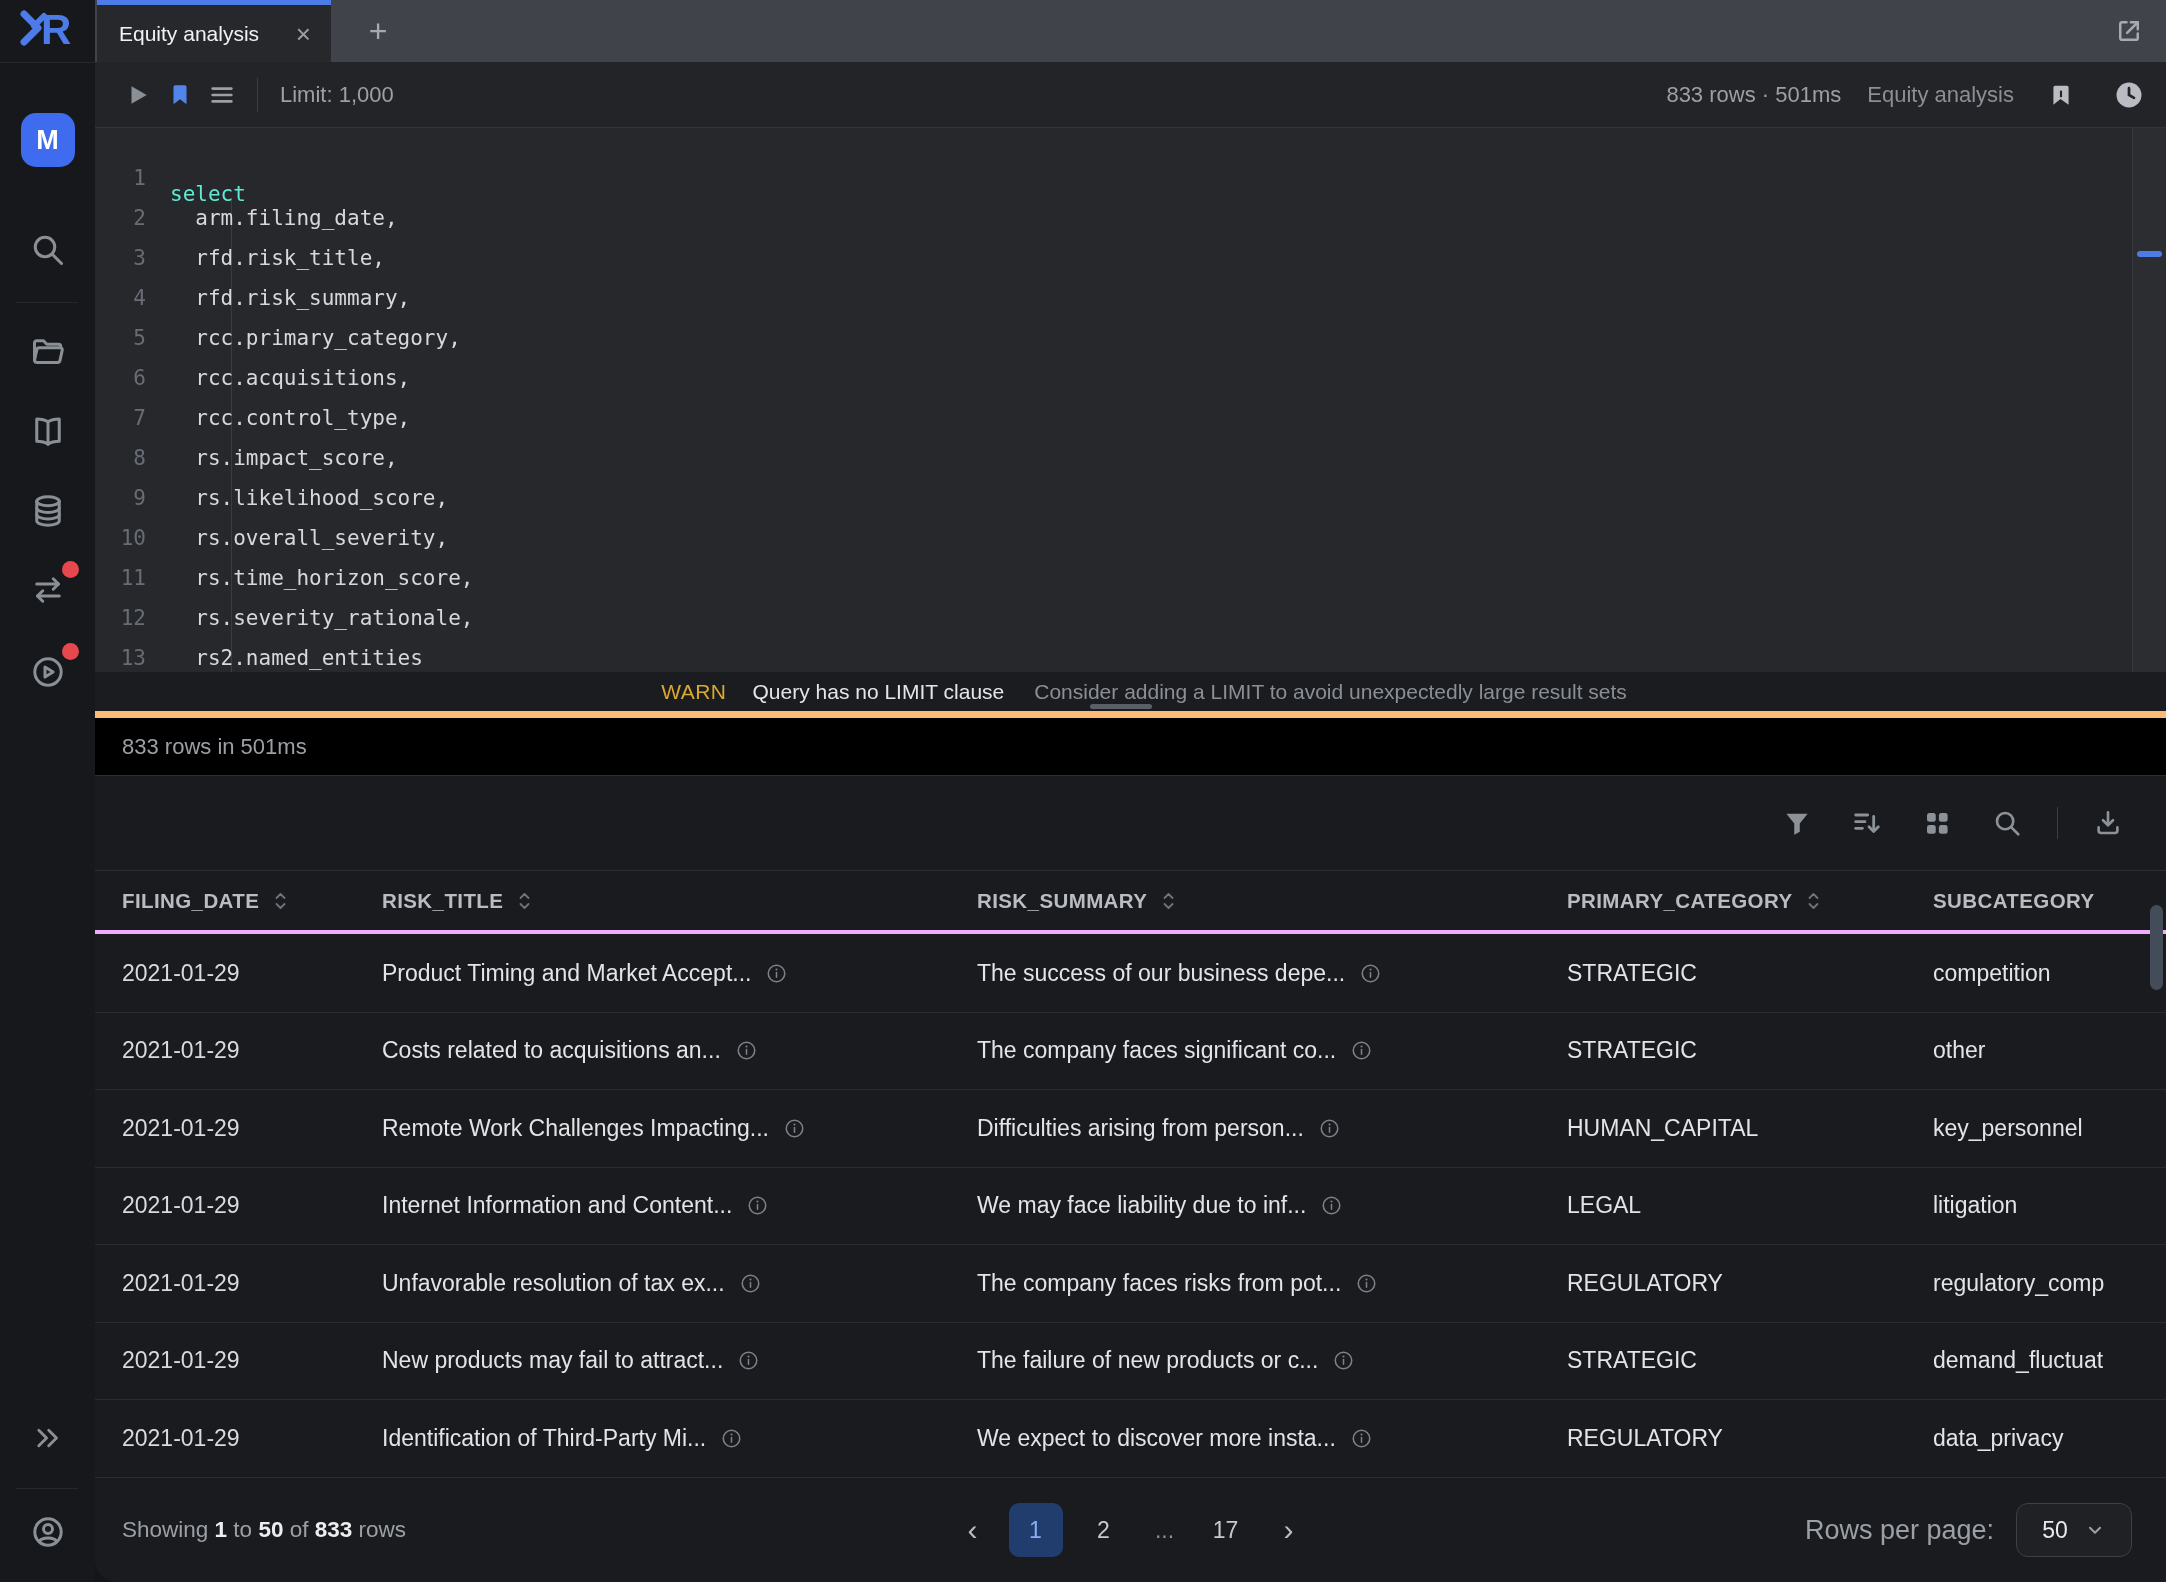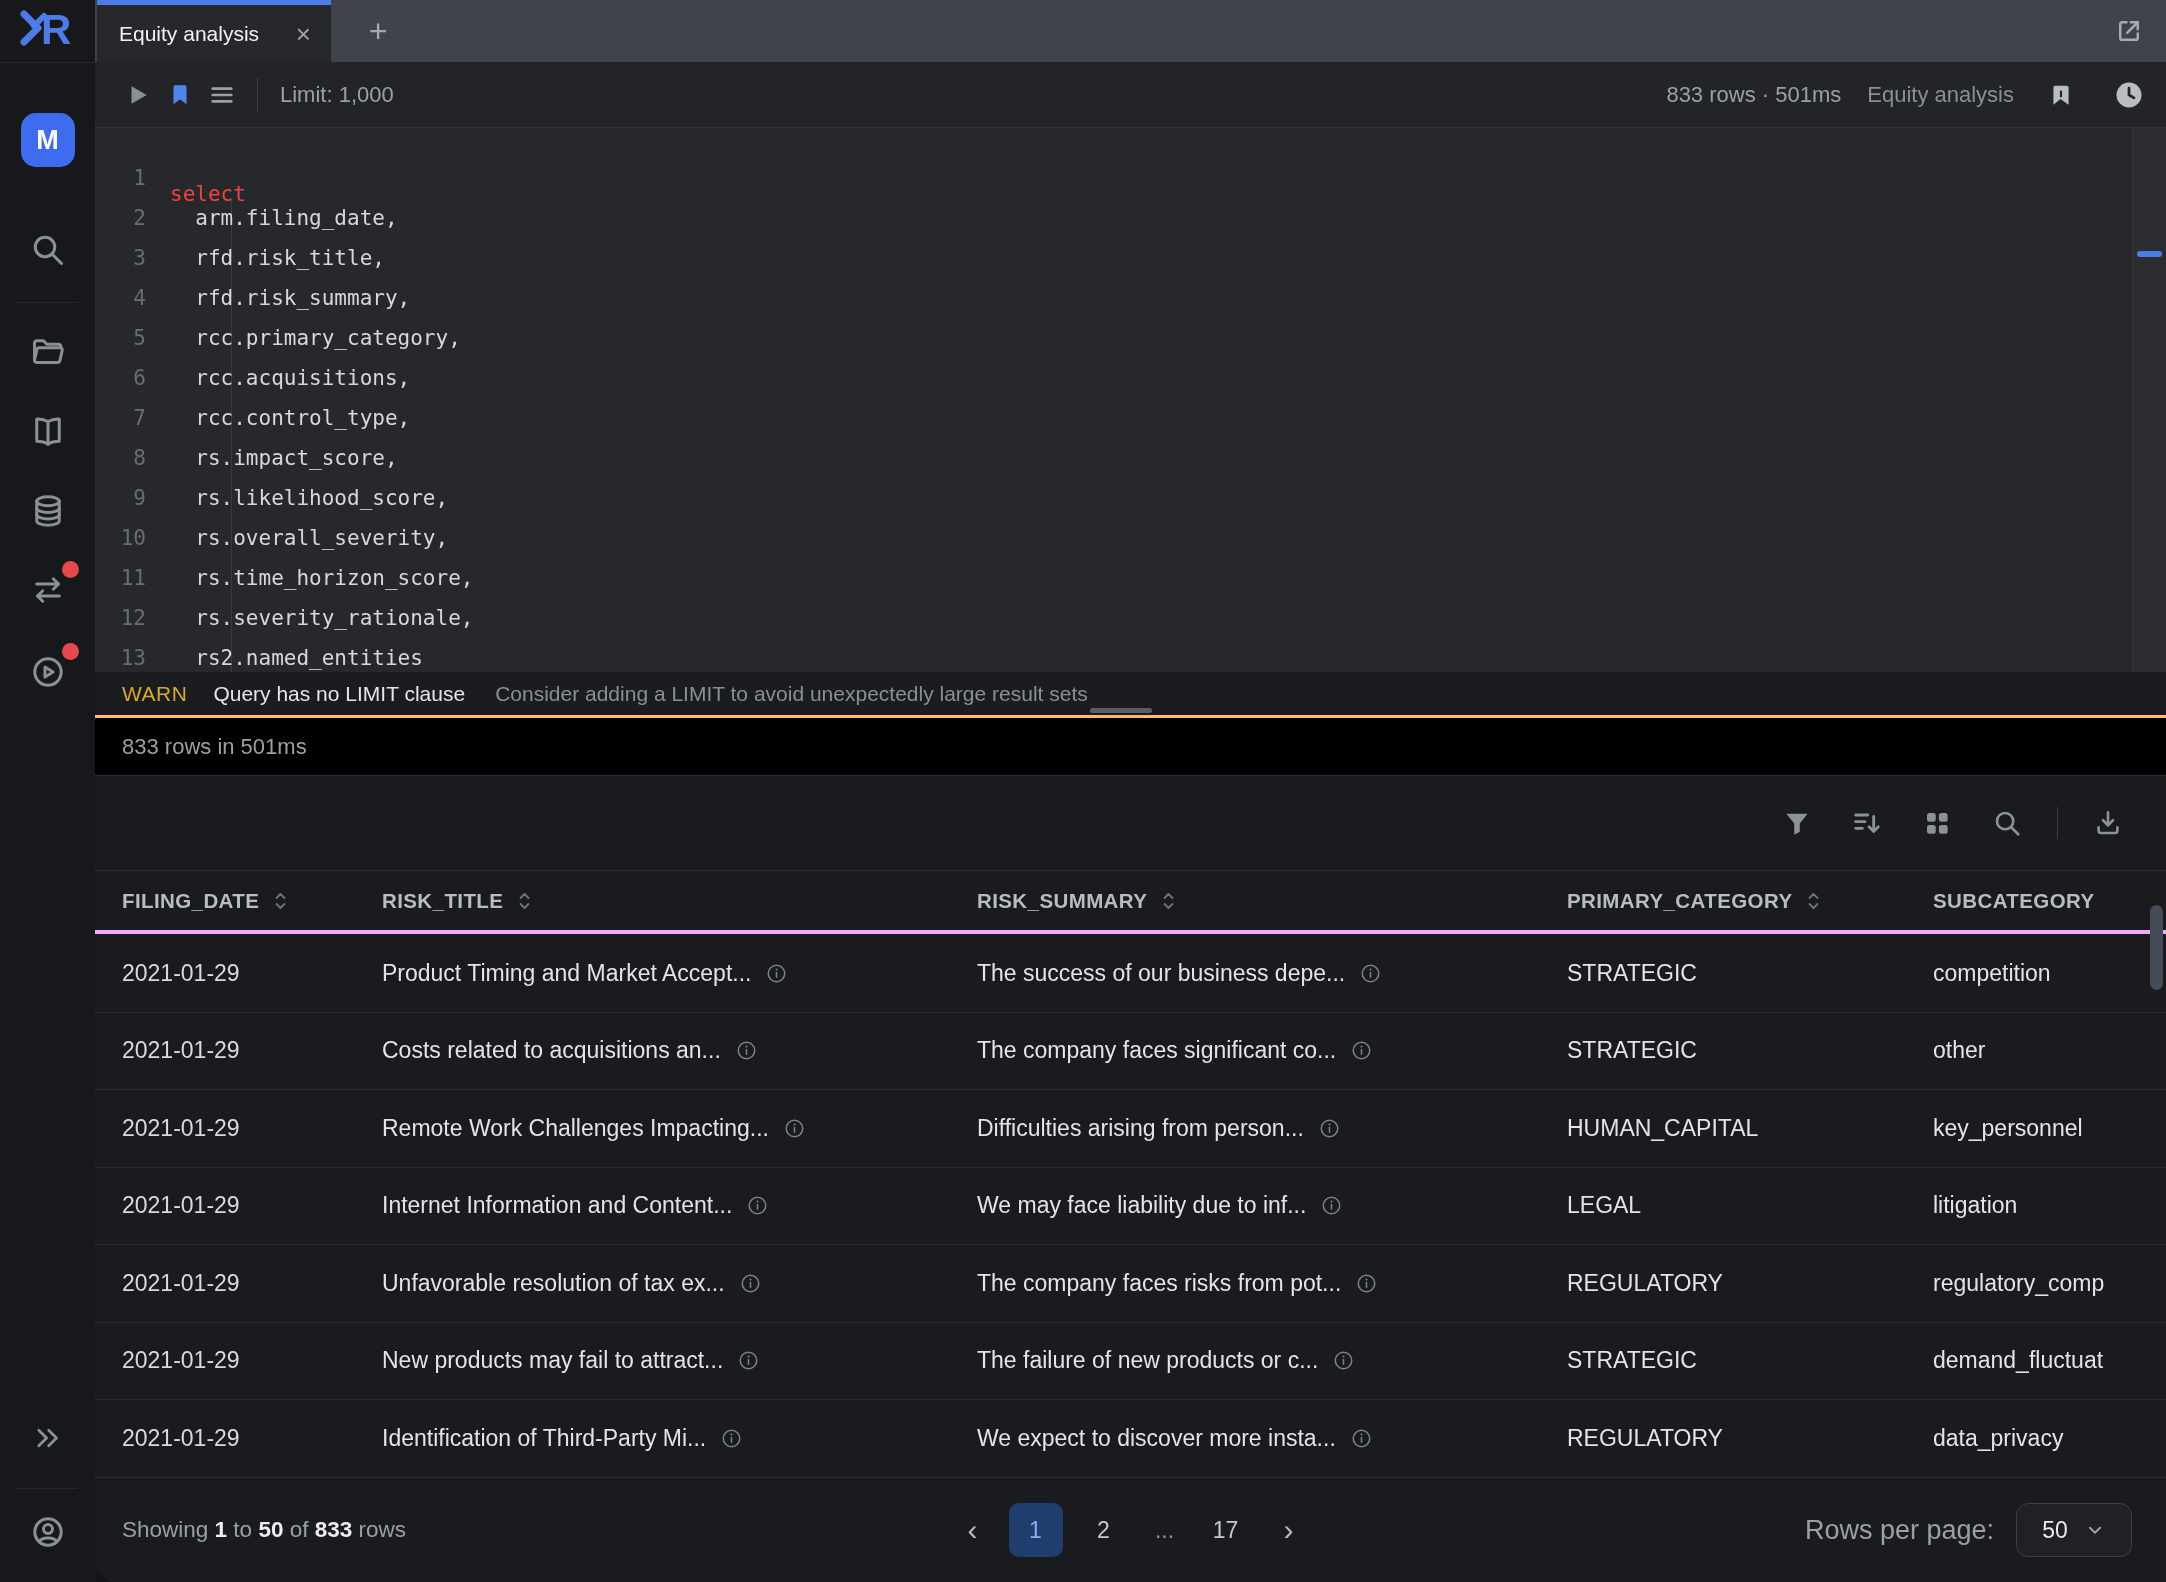--- a/index.html
+++ b/index.html
@@ -43,28 +43,28 @@
   .tb-right { margin-left:auto; display:flex; align-items:center; gap:26px; }
   .stats { color:#9ba0a6; font-size:22px; }
   .qname { color:#8a8f96; font-size:22px; }
 
   
   .editor { position:absolute; left:0; top:128px; width:100%; height:544px; background:#27282c; overflow:hidden; }
   .code-line { display:flex; height:40px; align-items:center; font-family:"DejaVu Sans Mono", monospace; font-size:21px; }
   .code-area { position:absolute; left:0; top:30px; width:100%; }
   .ln { width:75px; text-align:right; padding-right:24px; color:#686d75; flex:none; }
   .code { white-space:pre; color:#d6d8da; }
-  .code.kw { color:#ef4444;margin-top:32px; }
+  .code.kw { color:#5eead4;margin-top:32px; }
   .indent-guide { position:absolute; left:136px; top:70px; bottom:-6px; width:1px; background:#3a3c41; }
   .edge-lane { position:absolute; right:0; top:0; width:34px; height:100%; background:#2b2d31; border-left:1px solid #35373c; }
   .blue-mark { position:absolute; left:4px; right:4px; top:123px; height:6px; border-radius:3px; background:#4d7ce8; }
 
   
   .warnbar { position:absolute; left:0; top:672px; width:100%; height:46px; background:#1b1c1f;
-             display:flex; align-items:center; padding-left:27px; border-bottom:3px solid #fdba74; }
+             display:flex; align-items:center; padding-left:27px; border-bottom:7px solid #fdba74;justify-content:center; }
   .warn-tag { color:#d9a92f; font-size:21px; letter-spacing:.5px; }
   .warn-msg { color:#e3e5e7; font-size:21px; margin-left:26px; }
   .warn-detail { color:#8a8f96; font-size:21px; margin-left:30px; }
   .mini-thumb { position:absolute; left:995px; bottom:2px; width:62px; height:5px; border-radius:3px; background:#5a5f67; }
   .statusrow { position:absolute; left:0; top:718px; width:100%; height:58px; background:#000000;
                border-bottom:1px solid #2c2e33; display:flex; align-items:center; padding-left:27px; }
   .statusrow span { color:#9ba0a6; font-size:22px; }
 
   
   .res-toolbar { position:absolute; left:0; top:776px; width:100%; height:94px; display:flex;

